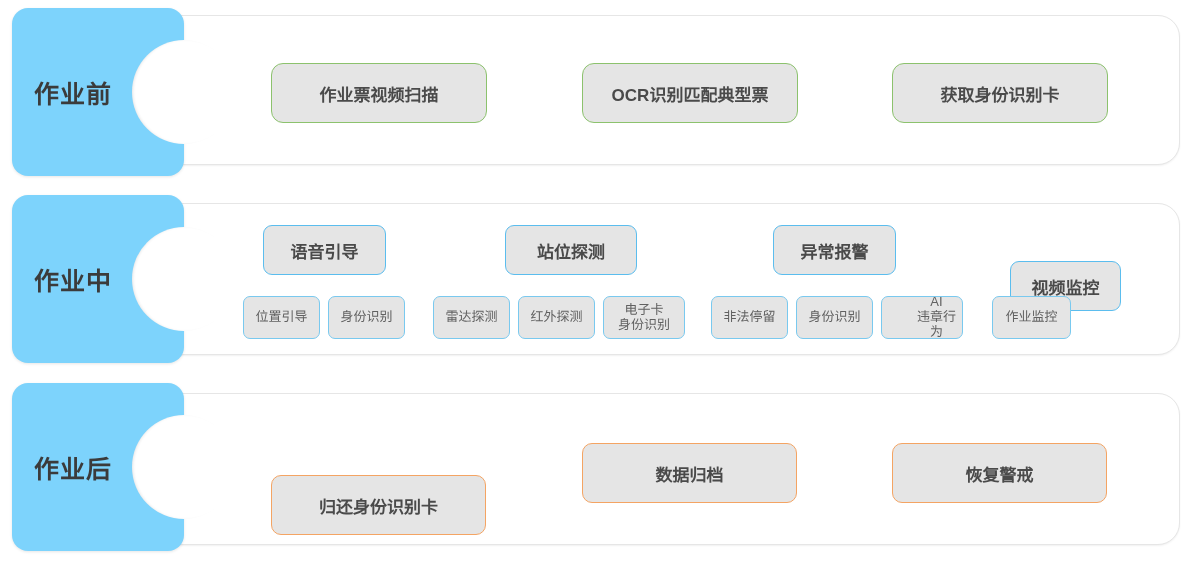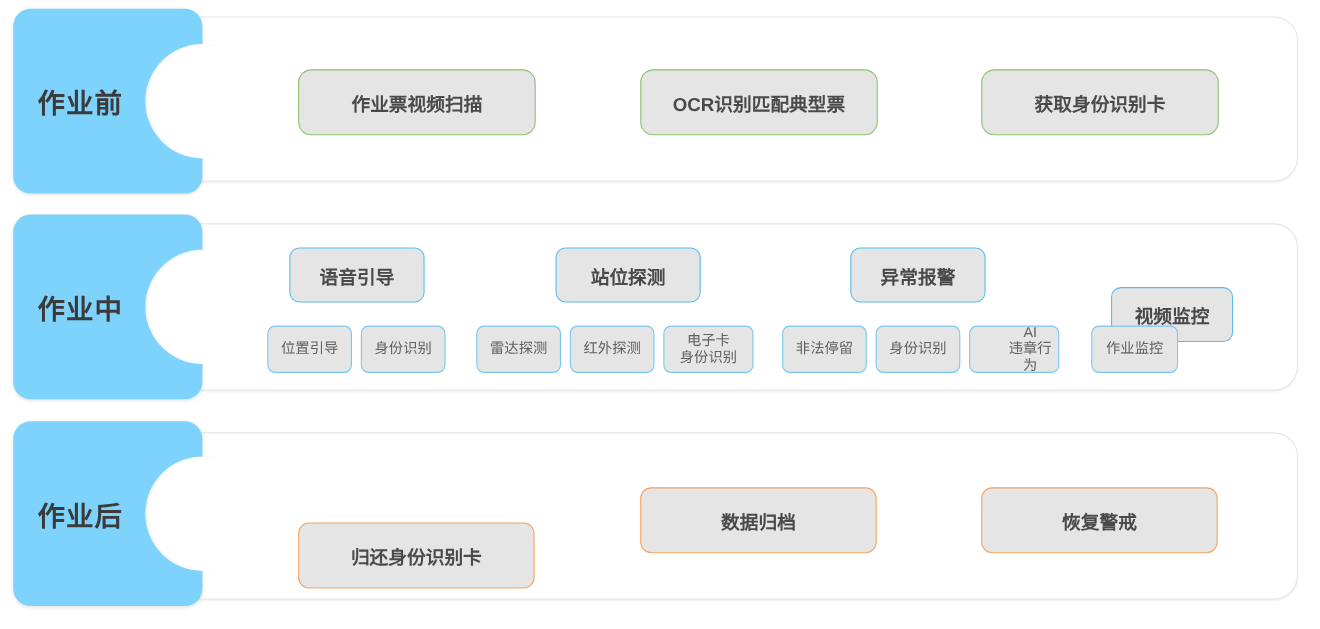--- a/index.html
+++ b/index.html
@@ -183,16 +183,16 @@
 
   <div class="phase-row" style="top:380px;height:192px;">
     <div class="panel" style="top:13px;height:152px;"></div>
     <div class="tab" style="top:3px;height:168px;">
       <div class="tab-notch"></div>
       <div class="tab-label">作业后</div>
     </div>
 
     <div class="box box-orange" style="left:271px;top:63px;width:215px;margin-top:32px;">归还身份识别卡</div>
     <div class="box box-orange" style="left:582px;top:63px;width:215px;">数据归档</div>
-    <div class="box box-orange" style="left:892px;top:63px;width:215px;">恢复警戒</div>
+    <div class="box box-orange" style="left:892px;top:63px;width:215px;font-family:Liberation Mono, monospace;">恢复警戒</div>
   </div>
 
 </div>
 
 </body></html>

